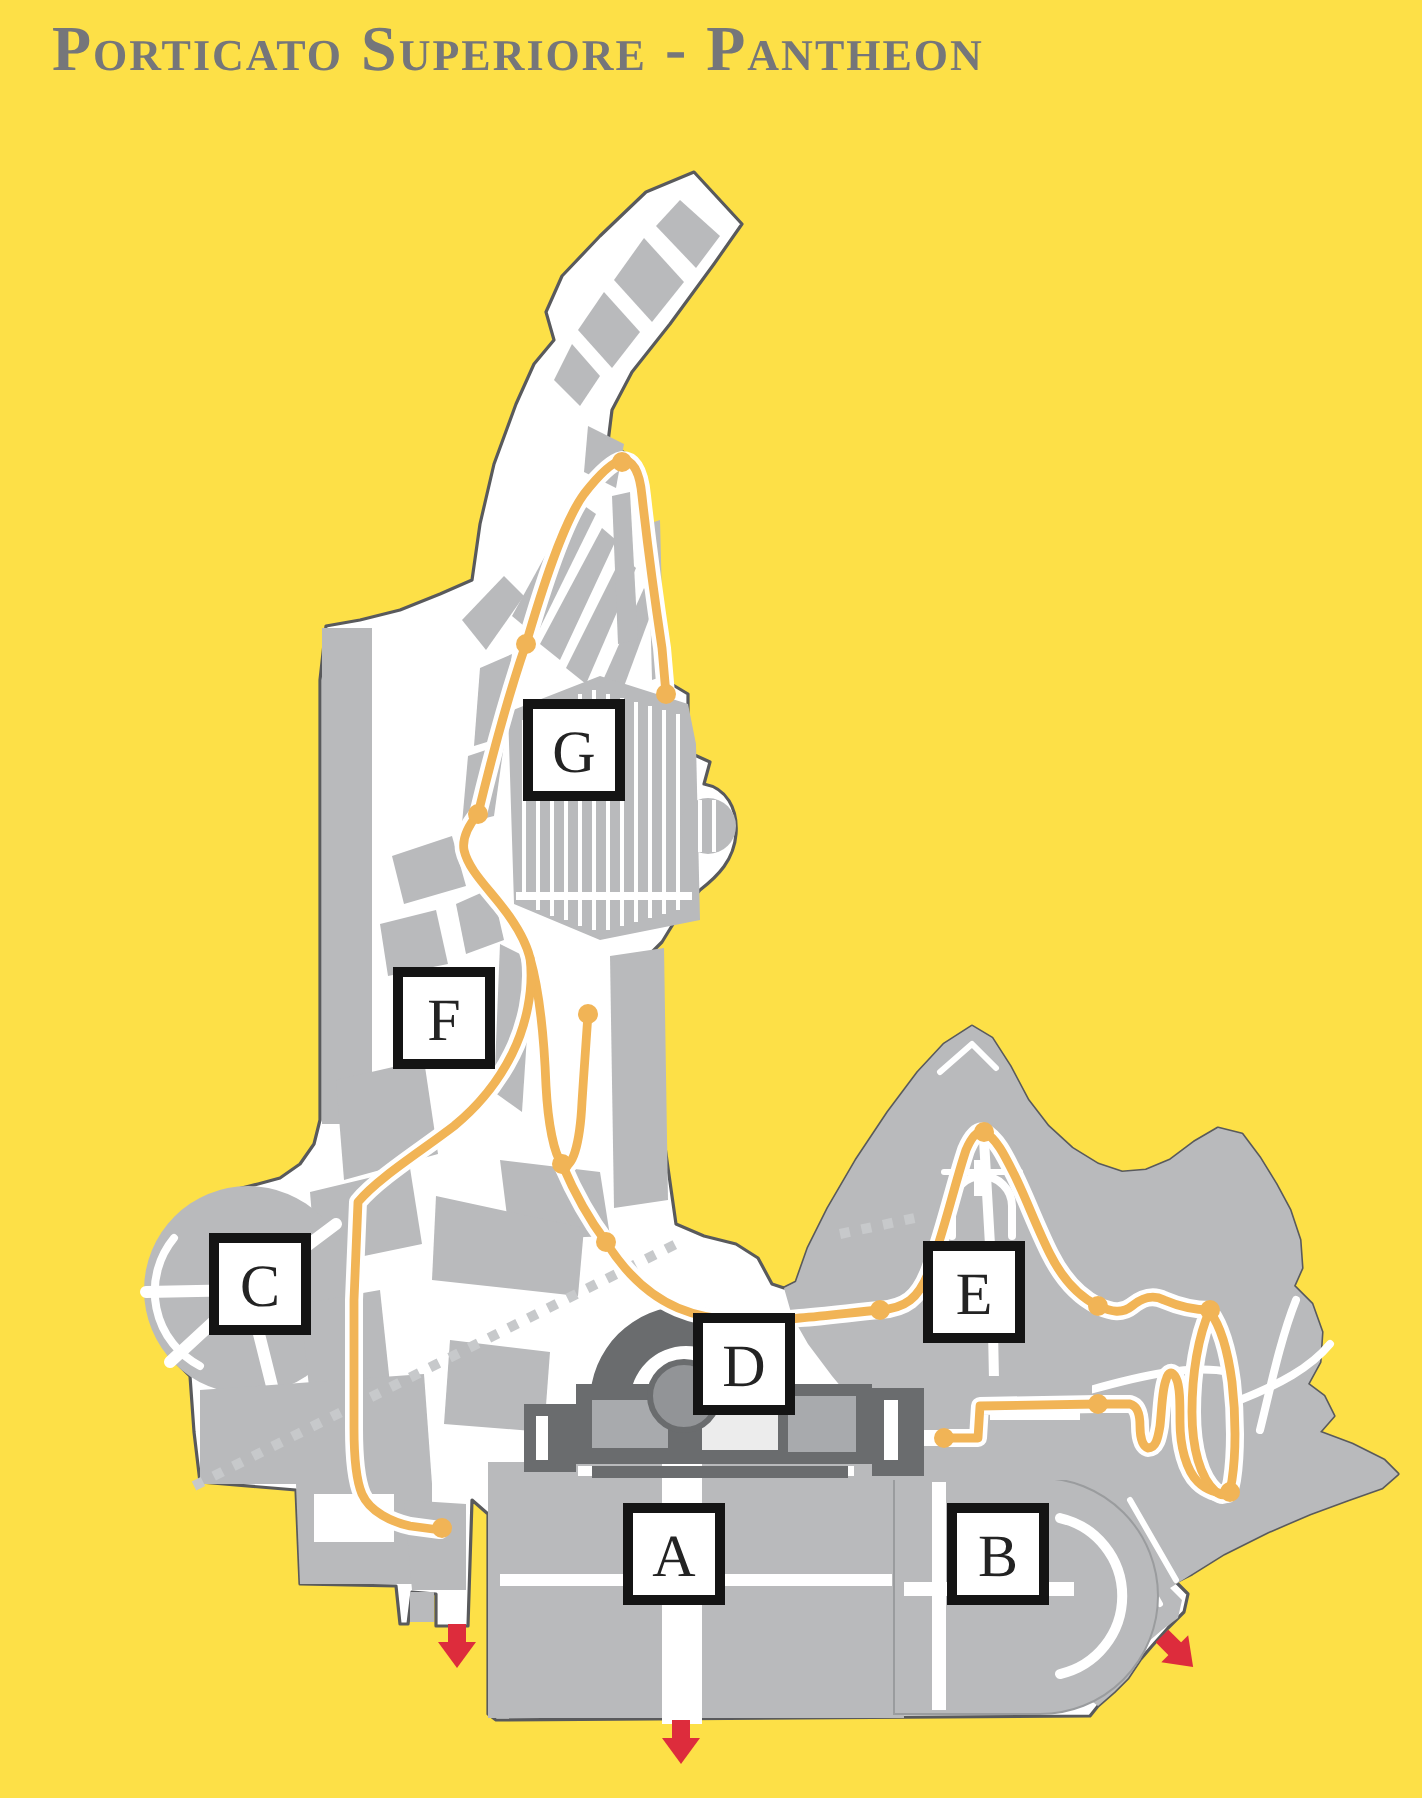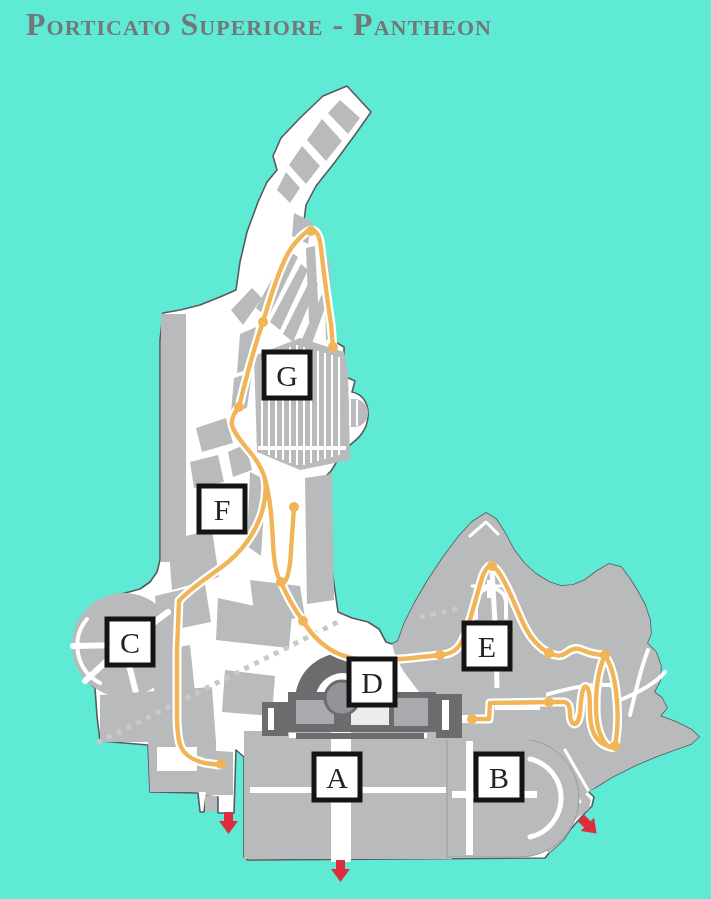--- a/index.html
+++ b/index.html
@@ -1,16 +1,16 @@
 <!DOCTYPE html>
 <html><head>
 <meta charset="utf-8">
 <style>
   html,body{margin:0;padding:0;background:#ffffff;}
-  #stage{position:relative;width:711px;height:899px;background:#5eead4;overflow:hidden;
+  #stage{position:relative;width:711px;height:899px;background:#fde047;overflow:hidden;
          font-family:"Liberation Serif",serif;}
   #map-title{position:absolute;left:26px;top:6px;margin:0;
     font-family:"Liberation Serif",serif;font-variant:small-caps;font-weight:600;
     font-size:32px;letter-spacing:1px;color:#75767a;}
   svg{position:absolute;left:0;top:0;}
   .bld{fill:#b9babc;}
   .dark{fill:#6a6c6e;}
   .mid{fill:#a8aaad;}
   .wh{fill:#ffffff;}
   .slit{stroke:#ffffff;stroke-width:2;}

